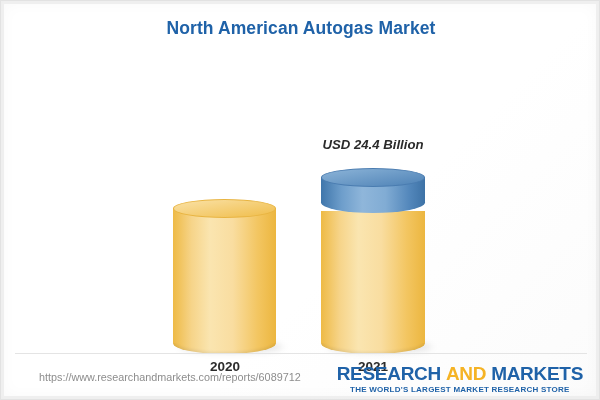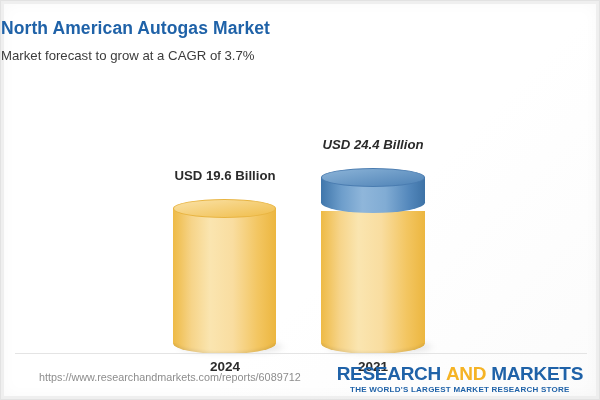--- a/index.html
+++ b/index.html
@@ -33,21 +33,21 @@
     box-shadow: inset 0 0 0 3px rgba(236,236,236,0.85),
                 inset 0 0 18px rgba(0,0,0,0.035);
   }
 
   
   #header {
     position: absolute;
     left: 0;
     top: 16px;
     width: 600px;
-    text-align: left;
+    text-align: center;
   }
   #chart-title {
     font-size: 17.5px;
     font-weight: bold;
     color: #1f62a8;
     letter-spacing: 0.1px;
     line-height: 22px;
   }
   #chart-subtitle {
     margin-top: 8px;
@@ -201,38 +201,36 @@
     white-space: nowrap;
   }
 </style>
 </head>
 <body>
 
 <div id="card">
 
   <div id="header">
     <div id="chart-title">North American Autogas Market</div>
-    <div id="chart-subtitle">Market forecast to grow at a CAGR of 3.7%</div>
   </div>
 
   <div id="plot">
 
     <div class="bar-group" style="left:172px; width:103px; height:305px;">
 
-      <div class="value-label" style="left:-38px; top:124px;">USD 19.6 Billion</div>
 
       <div class="bar-shadow" style="left:6px; width:104px; height:12px; bottom:-4px;"></div>
 
       <div class="cylinder" style="left:0; top:155px; width:103px; height:150px;">
         <div class="cyl-bottom fill-gold" style="top:133px; height:22px; box-shadow:inset 0 -2px 3px rgba(0,0,0,0.07);"></div>
         <div class="cyl-body fill-gold" style="top:9px; height:135px;"></div>
         <div class="cyl-top top-gold" style="top:0; height:19px;"></div>
       </div>
 
-      <div class="cat-label" style="left:-38px; top:315px;">2024</div>
+      <div class="cat-label" style="left:-38px; top:315px;">2020</div>
     </div>
 
     <div class="bar-group" style="left:320px; width:104px; height:305px;">
 
       <div class="value-label" style="left:-38px; top:93px;font-style:italic;">USD 24.4 Billion</div>
 
       <div class="bar-shadow" style="left:6px; width:105px; height:12px; bottom:-4px;"></div>
 
       <div class="cylinder" style="left:0; top:167px; width:104px; height:138px;">
         <div class="cyl-bottom fill-gold" style="top:121px; height:22px; box-shadow:inset 0 -2px 3px rgba(0,0,0,0.07);"></div>

